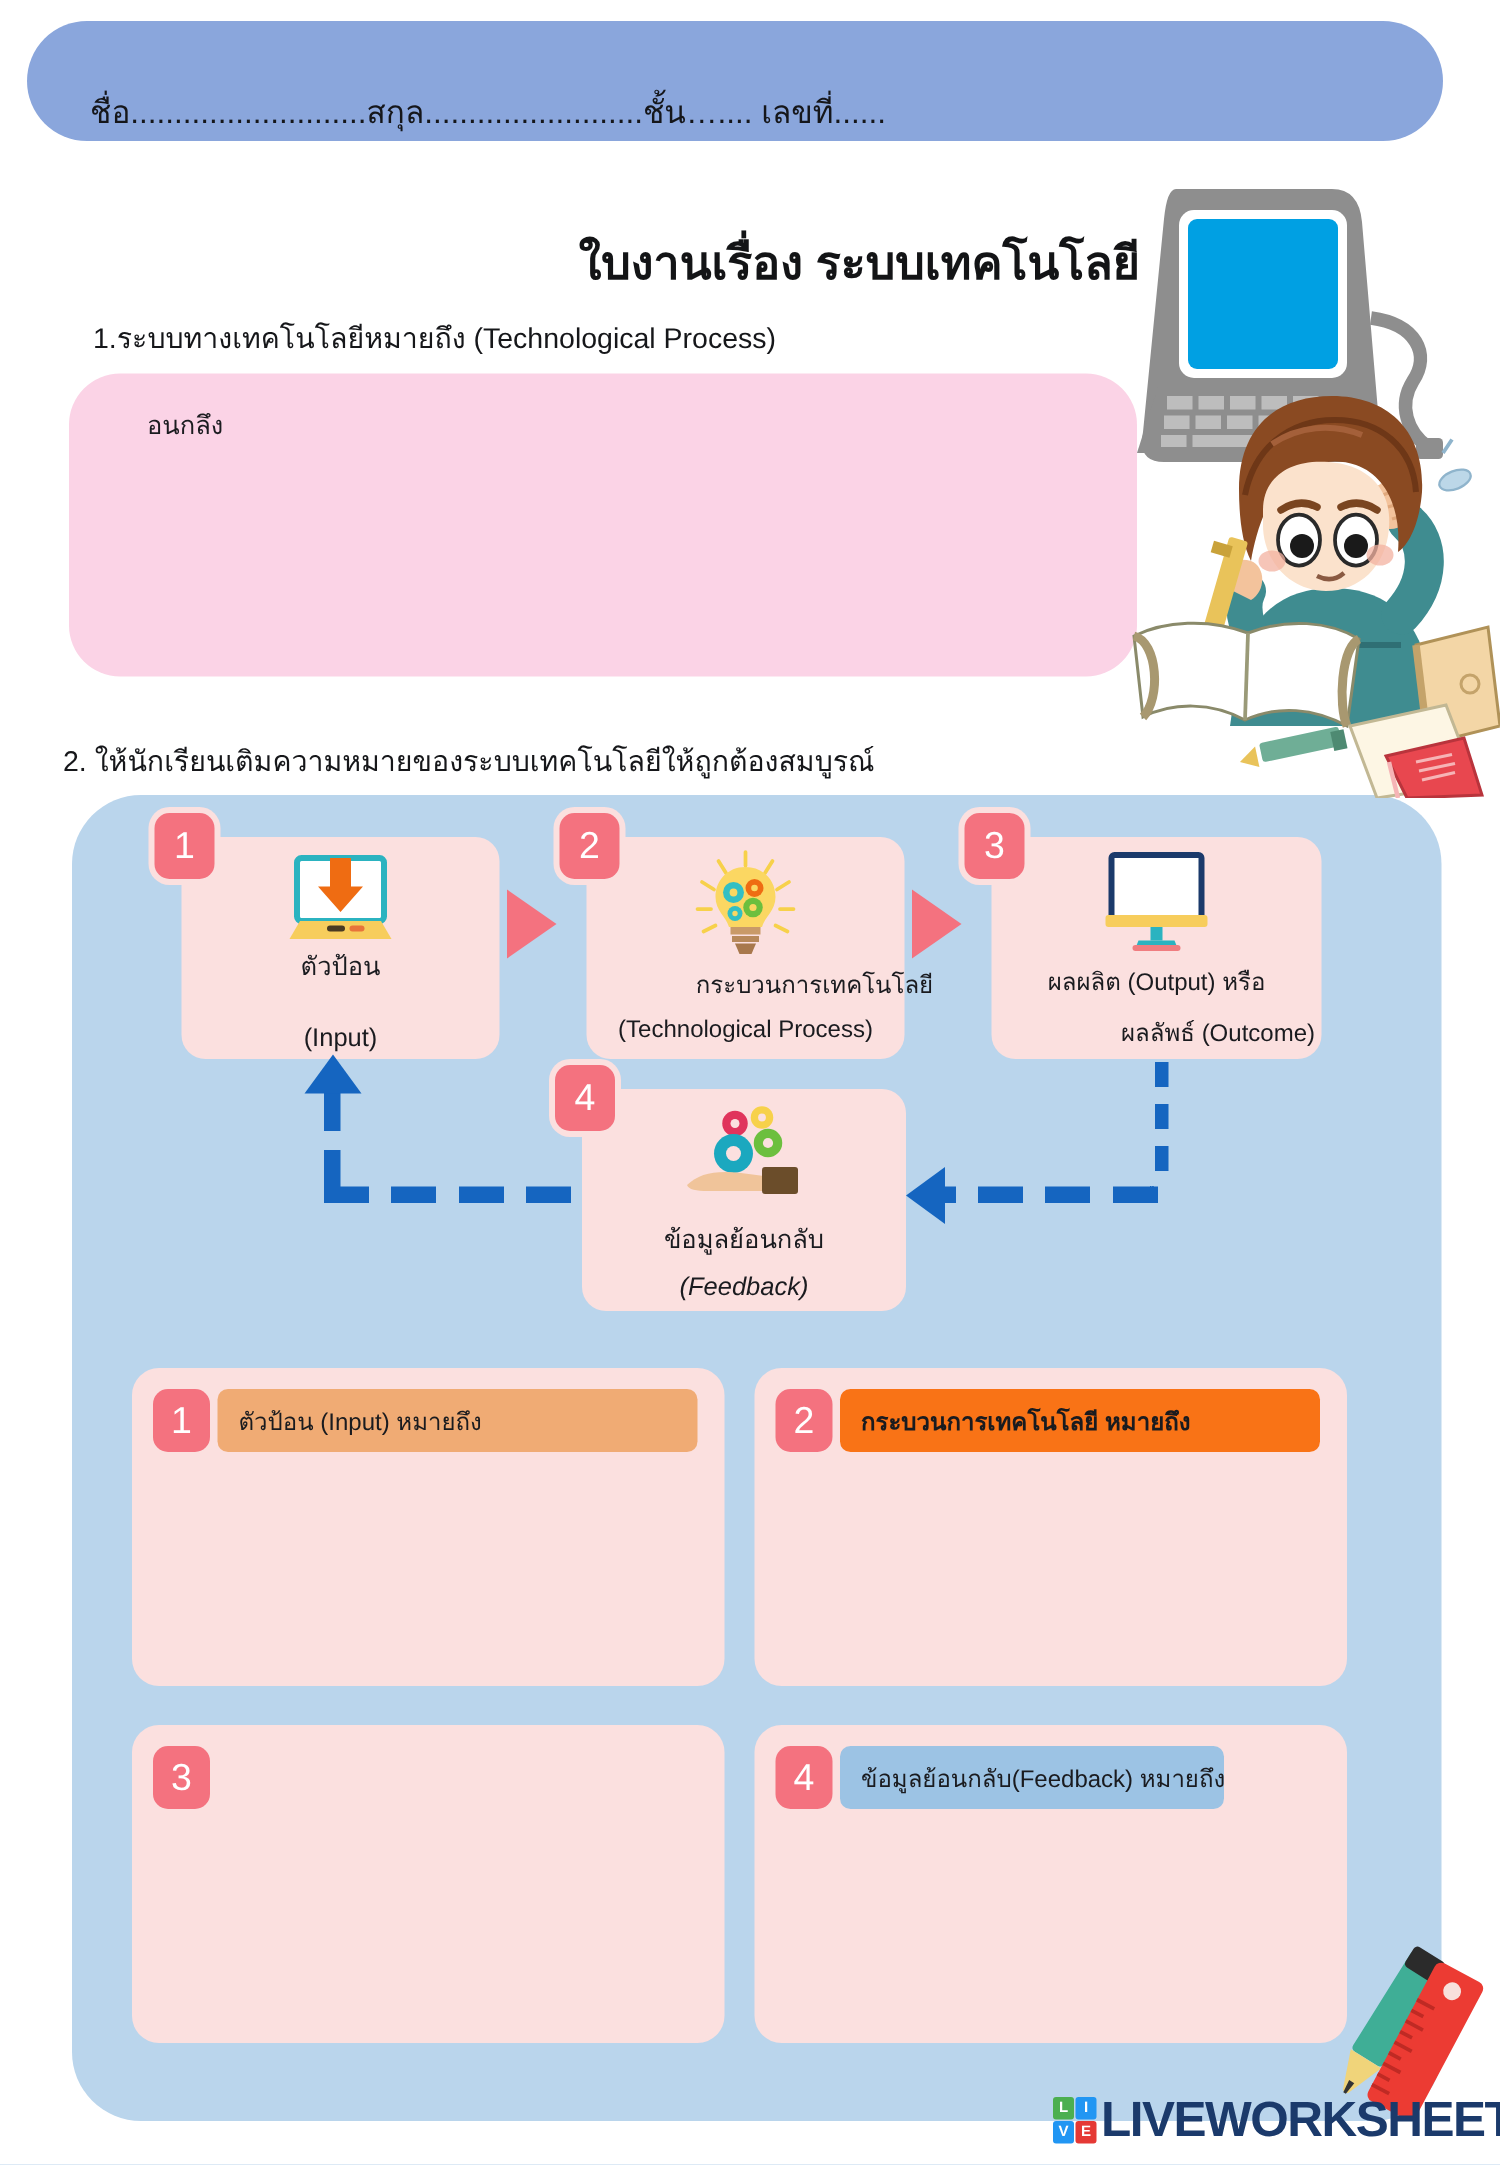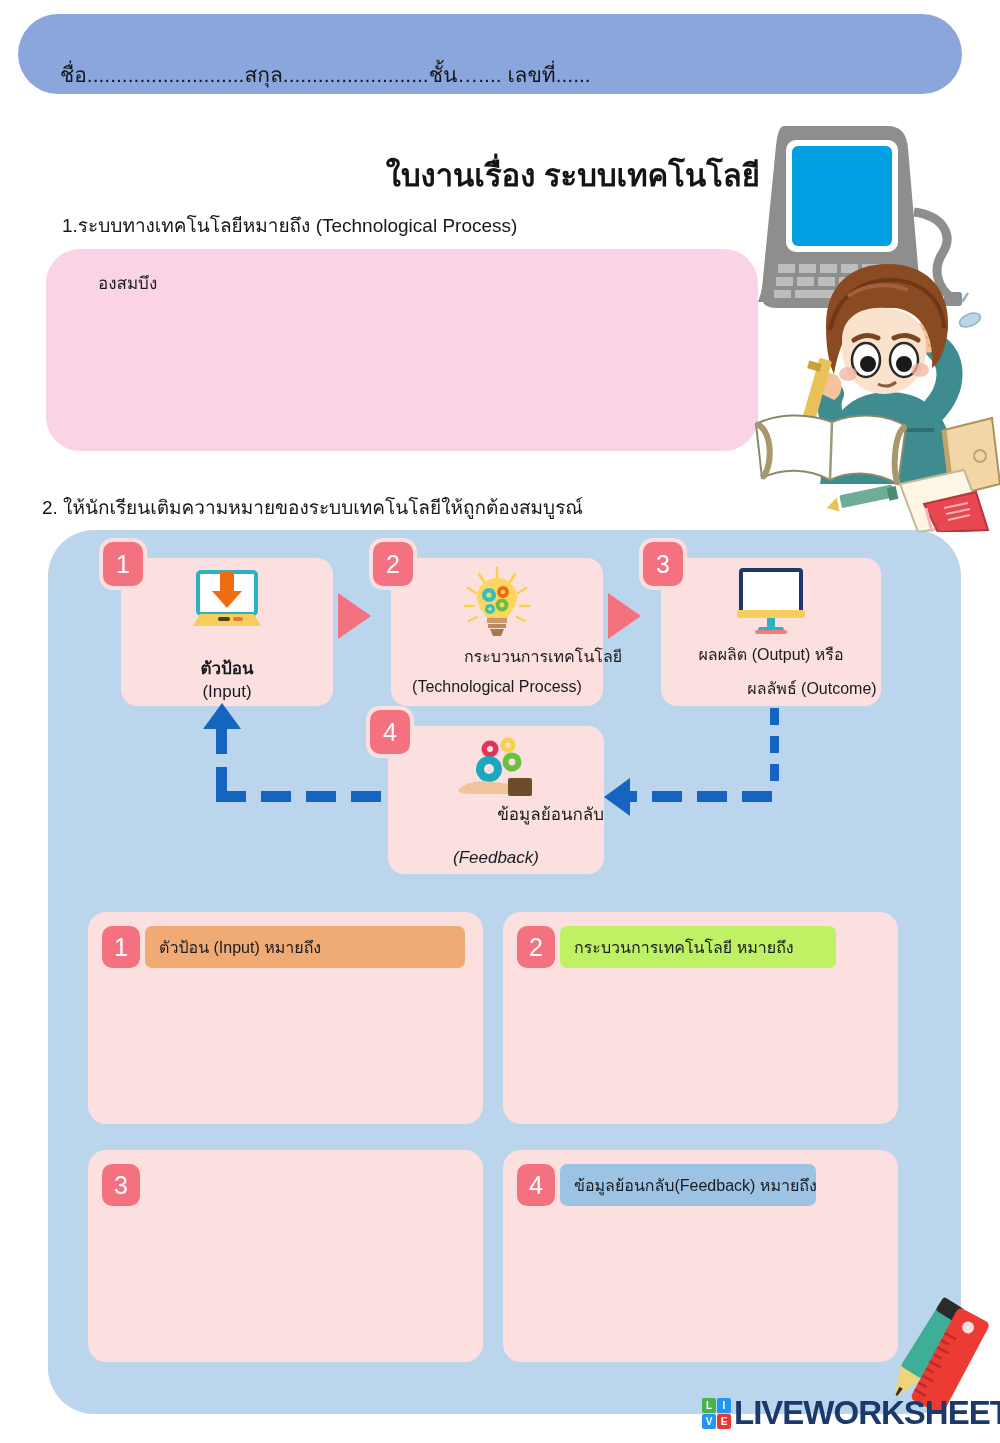--- a/index.html
+++ b/index.html
@@ -103,33 +103,33 @@
     position: absolute;
     width: 100%;
     text-align: center;
     font-size: 17px;
     color: #1a1b1f;
     white-space: nowrap;
   }
 
   
   #card1 { left: 121px; top: 558px; width: 212px; height: 148px; }
-  #card1 .cap-th { top: 96px; font-weight: bold; }
+  #card1 .cap-th { top: 72px; }
   #card1 .cap-en { top: 124px; }
   
   #card2 { left: 391px; top: 558px; width: 212px; height: 148px; }
   #card2 .cap-th { top: 86px; font-size: 16px; margin-left: 46px;}
   #card2 .cap-en { top: 120px; font-size: 16px;}
   
   #card3 { left: 661px; top: 558px; width: 220px; height: 148px; }
   #card3 .cap-th { top: 84px; font-size: 16px;}
   #card3 .cap-en { top: 118px; font-size: 16px; margin-left: 41px;}
   
   #card4 { left: 388px; top: 726px; width: 216px; height: 148px; }
-  #card4 .cap-th { top: 74px; text-align: right; }
+  #card4 .cap-th { top: 86px; }
   #card4 .cap-en { top: 122px; font-style: italic; }
 
   
   .icon-wrap {
     position: absolute;
     left: 50%; transform: translateX(-50%);
     top: 8px;
   }
 
   
@@ -217,21 +217,21 @@
     align-items: center;
     font-size: 16px;
     color: #1a1b1f;
     white-space: nowrap;
   }
   #ans1 { left: 88px; top: 912px; }
   #ans2 { left: 503px; top: 912px; }
   #ans3 { left: 88px; top: 1150px; }
   #ans4 { left: 503px; top: 1150px; }
   #ans1 .ans-header { background: #f0ab74; width: 320px; }
-  #ans2 .ans-header { background: #bef264; width: 276px; }
+  #ans2 .ans-header { background: #f97316; width: 320px; font-weight: bold; }
   #ans3 .ans-header { background: #ffd966; width: 320px; }
   #ans4 .ans-header { background: #9cc3e4; width: 256px; }
 
   
   .illus { position: absolute; left: 748px; top: 112px; width: 252px; height: 420px; }
 
   
   .deco-pencil-ruler { position: absolute; left: 872px; top: 1292px; width: 128px; height: 126px; }
 
   
@@ -249,21 +249,21 @@
 
 <div class="name-bar">
   <div class="name-bar-text">ชื่อ...........................สกุล.........................ชั้น…....  เลขที่......</div>
 </div>
 
 <div class="title">ใบงานเรื่อง ระบบเทคโนโลยี</div>
 
 <div class="q1">1.ระบบทางเทคโนโลยีหมายถึง  (Technological  Process)</div>
 
 <div class="pink-box-1">
-  <div class="lbl">องสมบึง</div>
+  <div class="lbl">อนกลึง</div>
 </div>
 
 <div class="q2">2.  ให้นักเรียนเติมความหมายของระบบเทคโนโลยีให้ถูกต้องสมบูรณ์</div>
 
 <div class="blue-panel"></div>
 
 <div class="flow-card" id="card1">
   <div class="badge">1</div>
   <div class="icon-wrap">
     <svg width="78" height="72" viewBox="0 0 78 72">

